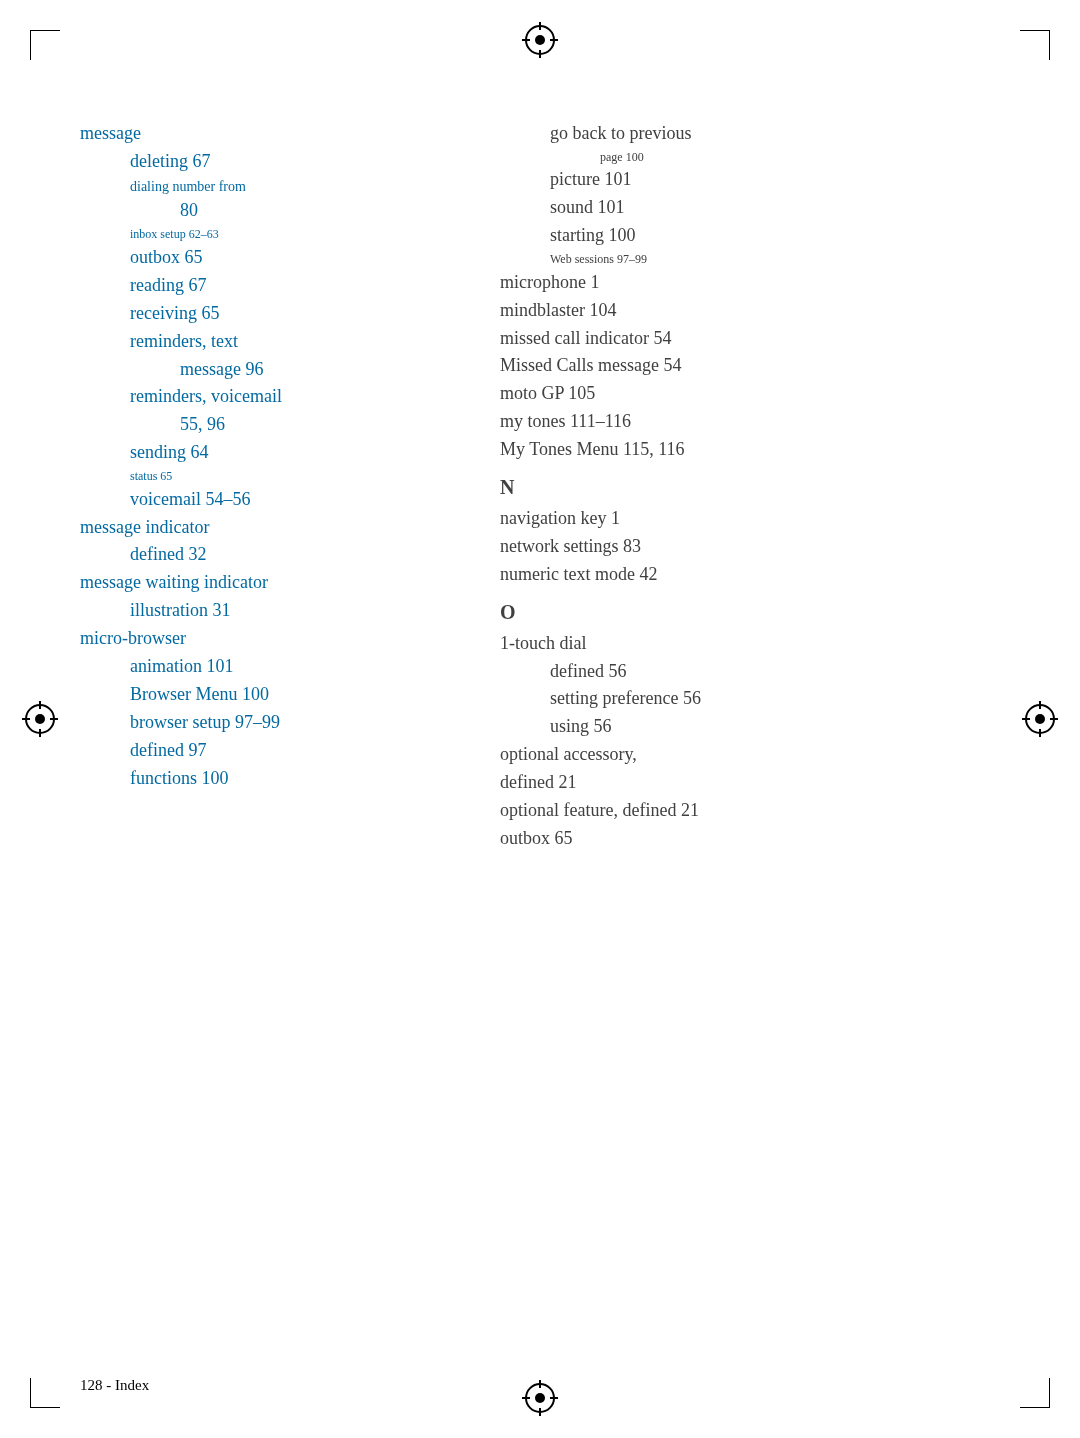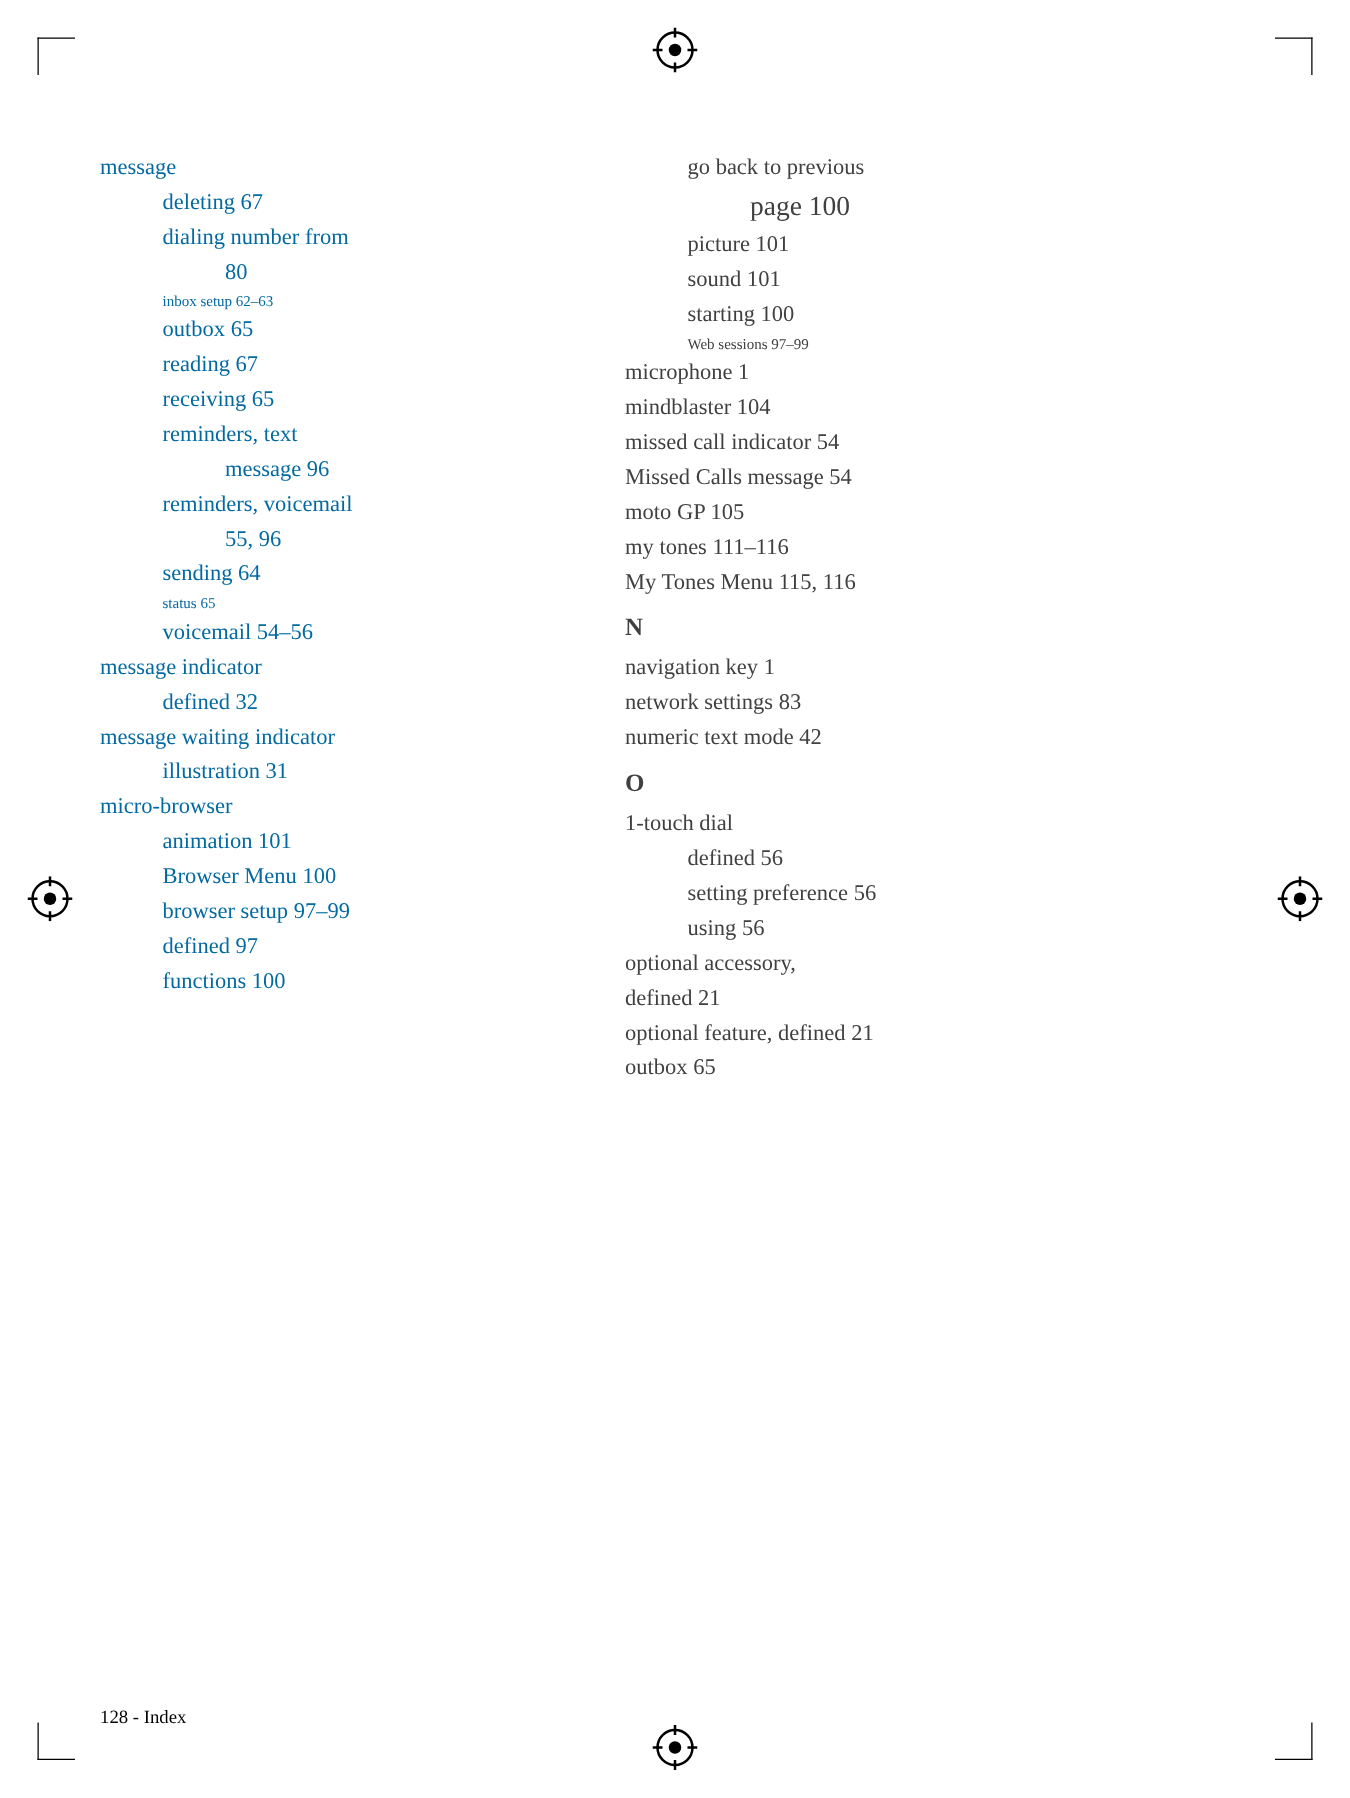--- a/index.html
+++ b/index.html
@@ -87,21 +87,21 @@
     .right-column {
       flex: 1;
       font-size: 18px;
       line-height: 1.55;
       color: #404040;
     }
 
     
     .footer {
       position: absolute;
-      bottom: 55px;
+      bottom: 44px;
       left: 80px;
       font-size: 15px;
       color: #000;
     }
   </style>
 </head>
 <body>
 
 <div class="page">
 
@@ -151,21 +151,21 @@
       <line x1="18" y1="28" x2="18" y2="36" stroke="#000" stroke-width="2"></line>
       <line x1="0" y1="18" x2="8" y2="18" stroke="#000" stroke-width="2"></line>
       <line x1="28" y1="18" x2="36" y2="18" stroke="#000" stroke-width="2"></line>
     </svg>
   </div>
 
   <div class="content">
     <div class="left-column" id="left-col">
         <div style="font-size: 18px; line-height: 1.55;">message</div>
         <div style="padding-left: 50px; font-size: 18px; line-height: 1.55;">deleting 67</div>
-        <div style="padding-left: 50px; font-size: 18px; line-height: 1.55;">dialing number from</div>
+        <div style="padding-left: 50px; font-size: 14px; line-height: 1.55;">dialing number from</div>
         <div style="padding-left: 100px; font-size: 18px; line-height: 1.55;">80</div>
         <div style="padding-left: 50px; font-size: 12px; line-height: 1.55;">inbox setup 62–63</div>
         <div style="padding-left: 50px; font-size: 18px; line-height: 1.55;">outbox 65</div>
         <div style="padding-left: 50px; font-size: 18px; line-height: 1.55;">reading 67</div>
         <div style="padding-left: 50px; font-size: 18px; line-height: 1.55;">receiving 65</div>
         <div style="padding-left: 50px; font-size: 18px; line-height: 1.55;">reminders, text</div>
         <div style="padding-left: 100px; font-size: 18px; line-height: 1.55;">message 96</div>
         <div style="padding-left: 50px; font-size: 18px; line-height: 1.55;">reminders, voicemail</div>
         <div style="padding-left: 100px; font-size: 18px; line-height: 1.55;">55, 96</div>
         <div style="padding-left: 50px; font-size: 18px; line-height: 1.55;">sending 64</div>
@@ -177,21 +177,21 @@
         <div style="padding-left: 50px; font-size: 18px; line-height: 1.55;">illustration 31</div>
         <div style="font-size: 18px; line-height: 1.55;">micro-browser</div>
         <div style="padding-left: 50px; font-size: 18px; line-height: 1.55;">animation 101</div>
         <div style="padding-left: 50px; font-size: 18px; line-height: 1.55;">Browser Menu 100</div>
         <div style="padding-left: 50px; font-size: 18px; line-height: 1.55;">browser setup 97–99</div>
         <div style="padding-left: 50px; font-size: 18px; line-height: 1.55;">defined 97</div>
         <div style="padding-left: 50px; font-size: 18px; line-height: 1.55;">functions 100</div>
       </div>
     <div class="right-column" id="right-col">
         <div style="padding-left: 50px; font-size: 18px; line-height: 1.55;">go back to previous</div>
-        <div style="padding-left: 100px; font-size: 22px; line-height: 1.55;">page 100</div>
+        <div style="padding-left: 100px; font-size: 12px; line-height: 1.55;">page 100</div>
         <div style="padding-left: 50px; font-size: 18px; line-height: 1.55;">picture 101</div>
         <div style="padding-left: 50px; font-size: 18px; line-height: 1.55;">sound 101</div>
         <div style="padding-left: 50px; font-size: 18px; line-height: 1.55;">starting 100</div>
         <div style="padding-left: 50px; font-size: 12px; line-height: 1.55;">Web sessions 97–99</div>
         <div style="font-size: 18px; line-height: 1.55;">microphone 1</div>
         <div style="font-size: 18px; line-height: 1.55;">mindblaster 104</div>
         <div style="font-size: 18px; line-height: 1.55;">missed call indicator 54</div>
         <div style="font-size: 18px; line-height: 1.55;">Missed Calls message 54</div>
         <div style="font-size: 18px; line-height: 1.55;">moto GP 105</div>
         <div style="font-size: 18px; line-height: 1.55;">my tones 111–116</div>

